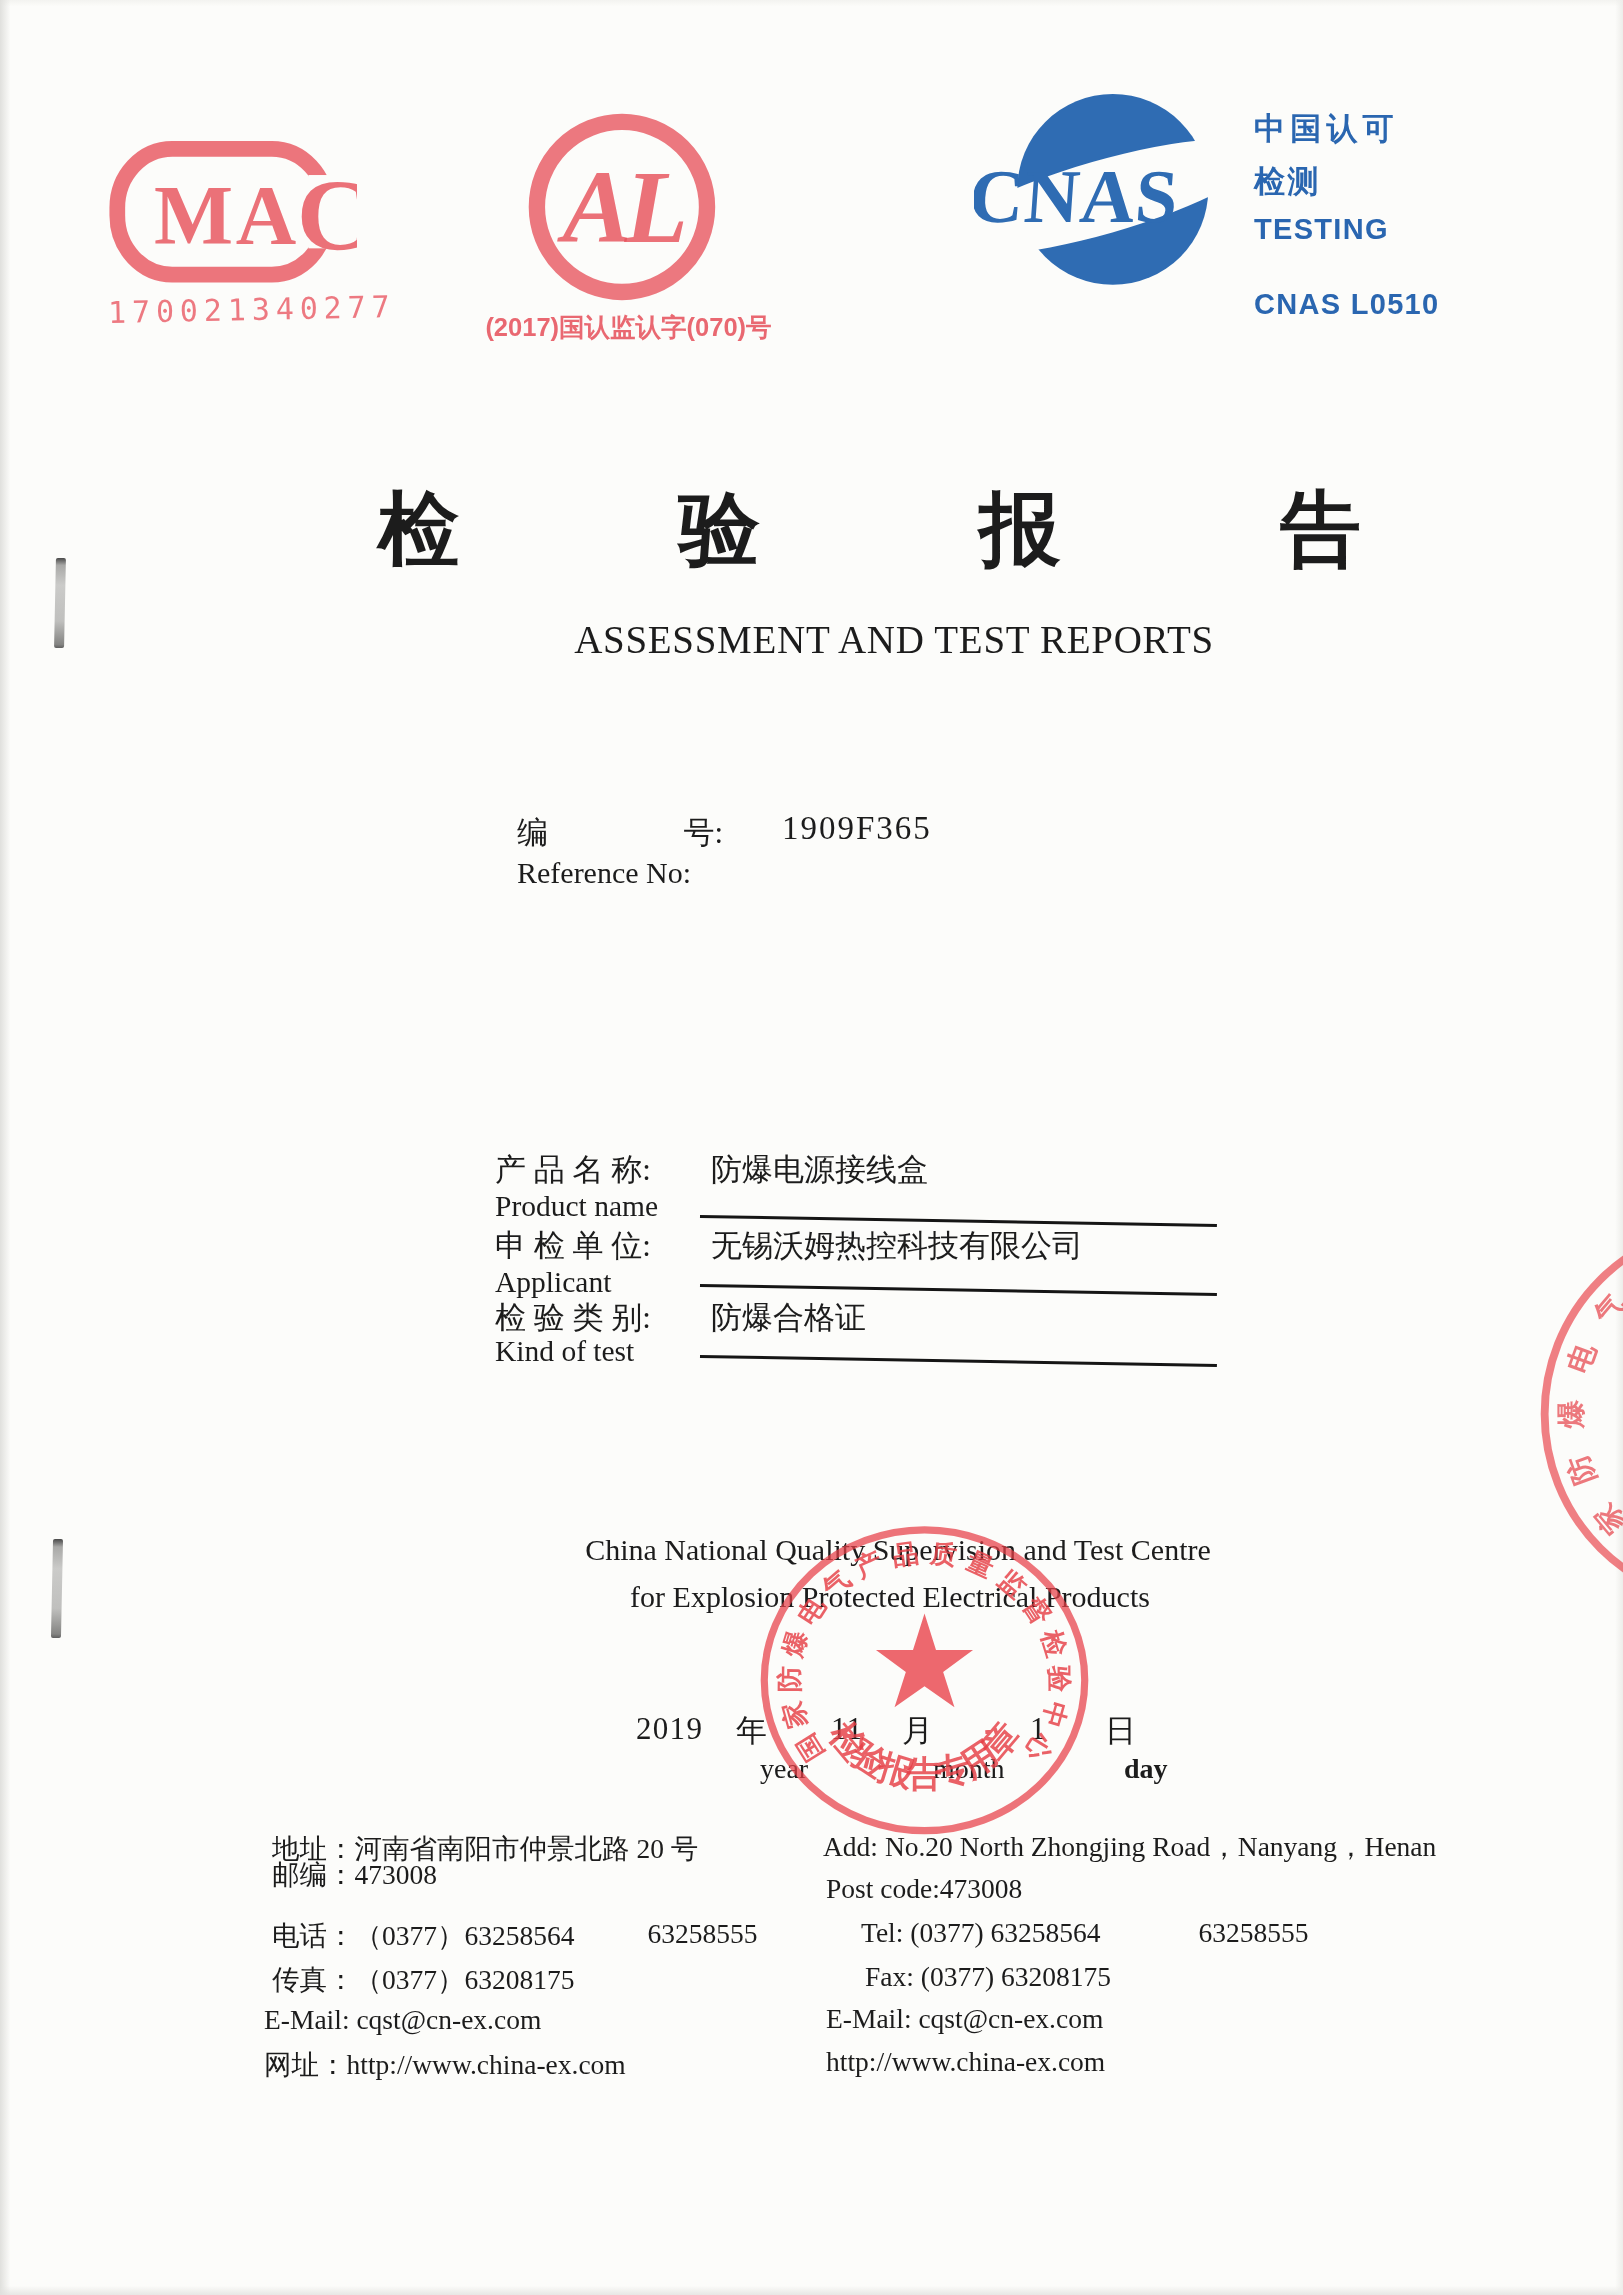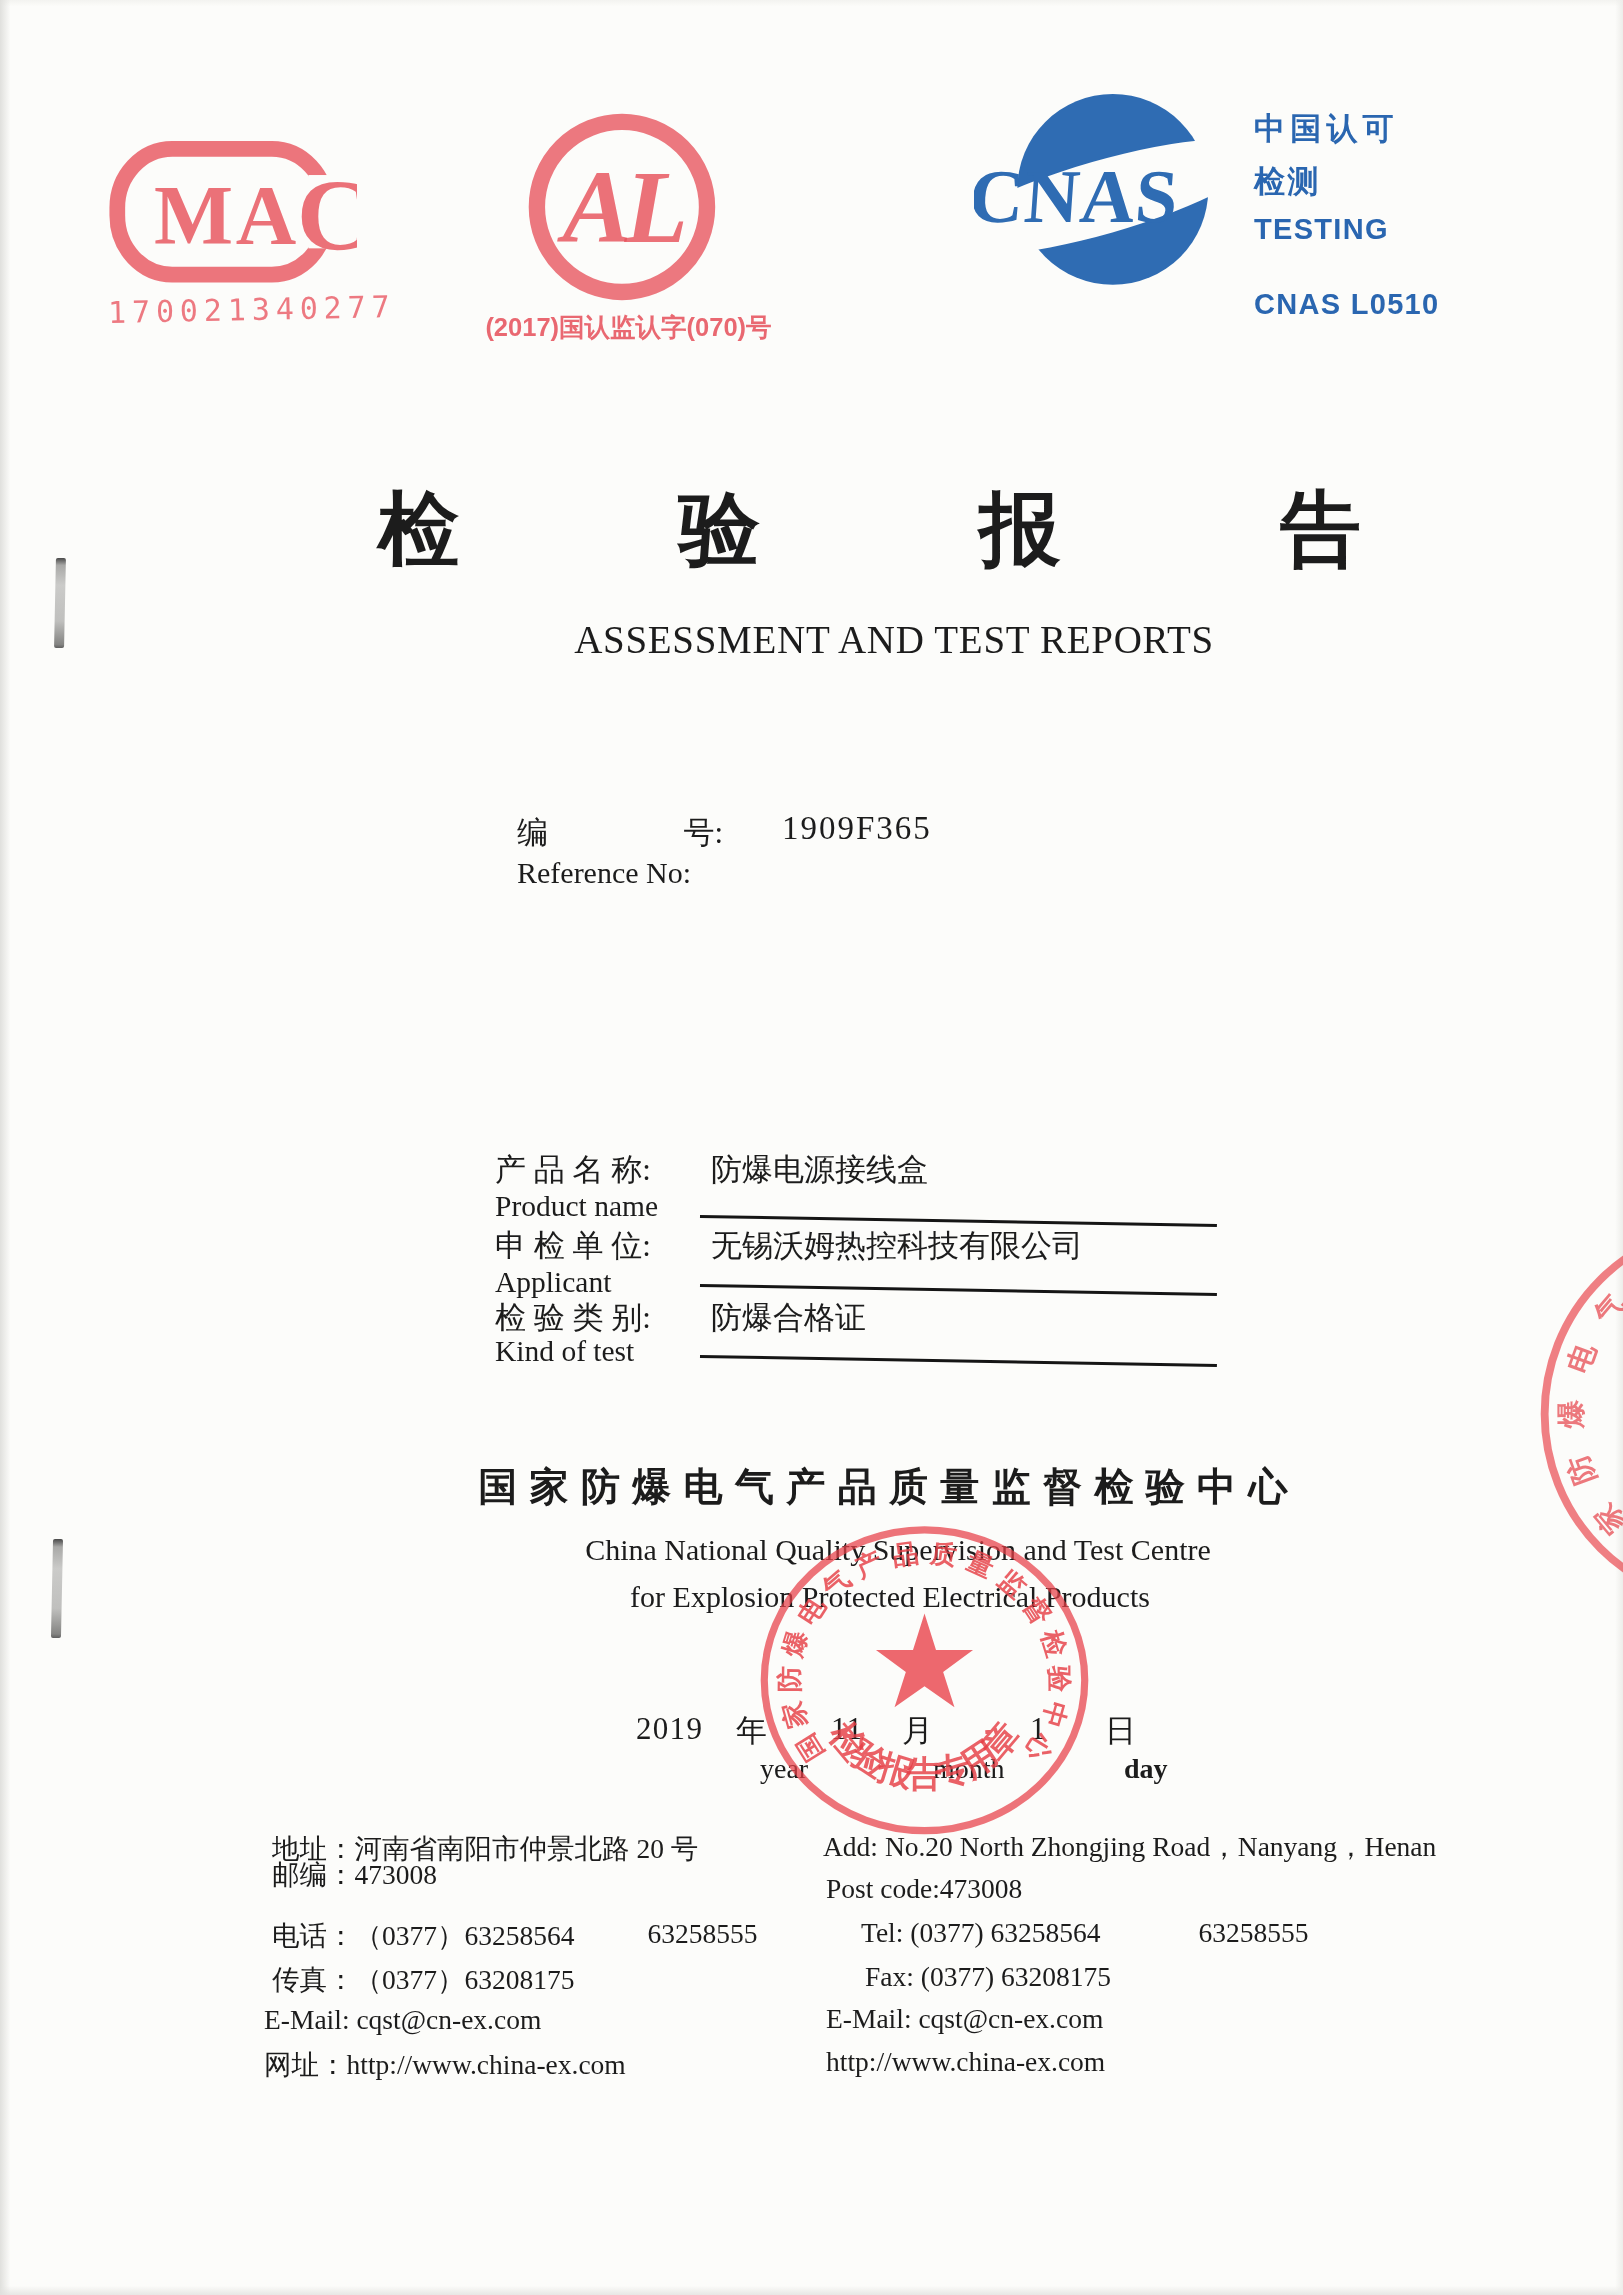--- a/index.html
+++ b/index.html
@@ -126,21 +126,20 @@
     <div class="f-en abs" style="left:495px;top:1266px;">Applicant</div>
     <div class="f-line abs" style="left:700px;top:1284px;width:517px;"></div>
   </div>
   <div>
     <div class="f-label abs" style="left:495px;top:1297px;">检 验 类 别:</div>
     <div class="f-value abs" style="left:711px;top:1297px;">防爆合格证</div>
     <div class="f-en abs" style="left:495px;top:1335px;">Kind of test</div>
     <div class="f-line abs" style="left:700px;top:1355px;width:517px;"></div>
   </div>
 
-  <div class="centre-zh abs" style="left:419px;top:1460px;width:929px;">国 家 防 爆 电 气 产 品 质 量 监 督 检 验 中 心</div>
   <div class="centre-en abs" style="left:898px;top:1533px;transform:translateX(-50%);">China National Quality Supervision and Test Centre</div>
   <div class="centre-en abs" style="left:890px;top:1580px;transform:translateX(-50%);">for Explosion Protected Electrical Products</div>
 
   <div class="date-num abs" style="left:636px;top:1711px;">2019</div>
   <div class="date-zh abs" style="left:736px;top:1710px;">年</div>
   <div class="date-num abs" style="left:831px;top:1711px;">11</div>
   <div class="date-zh abs" style="left:902px;top:1710px;">月</div>
   <div class="date-num abs" style="left:1030px;top:1711px;">1</div>
   <div class="date-zh abs" style="left:1105px;top:1710px;">日</div>
   <div class="date-en abs" style="left:736px;top:1753px;">year</div>

